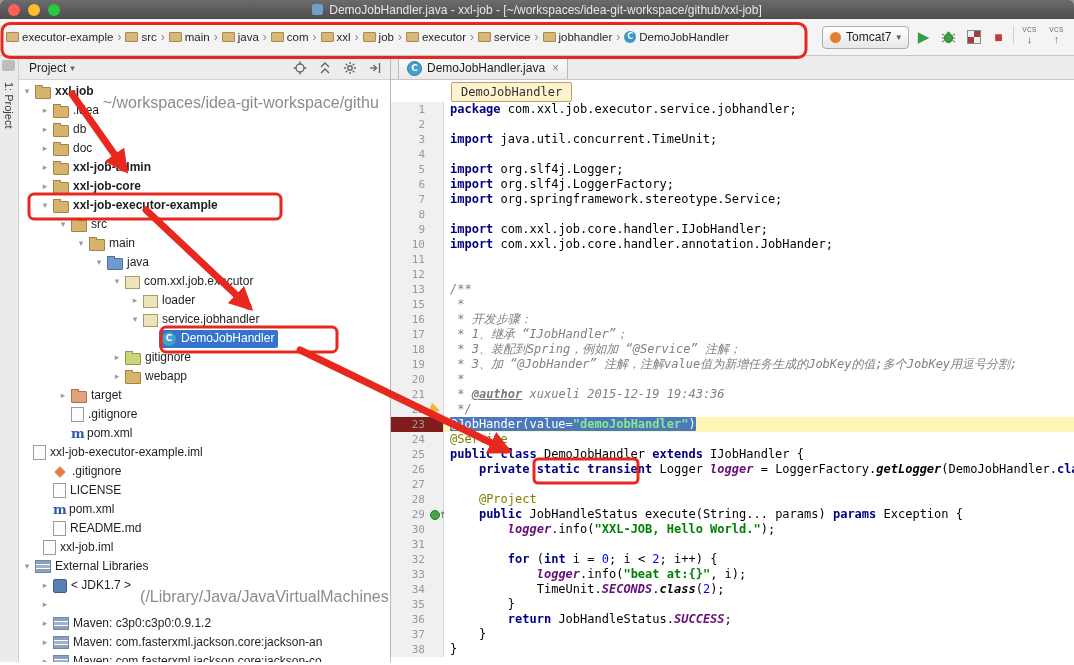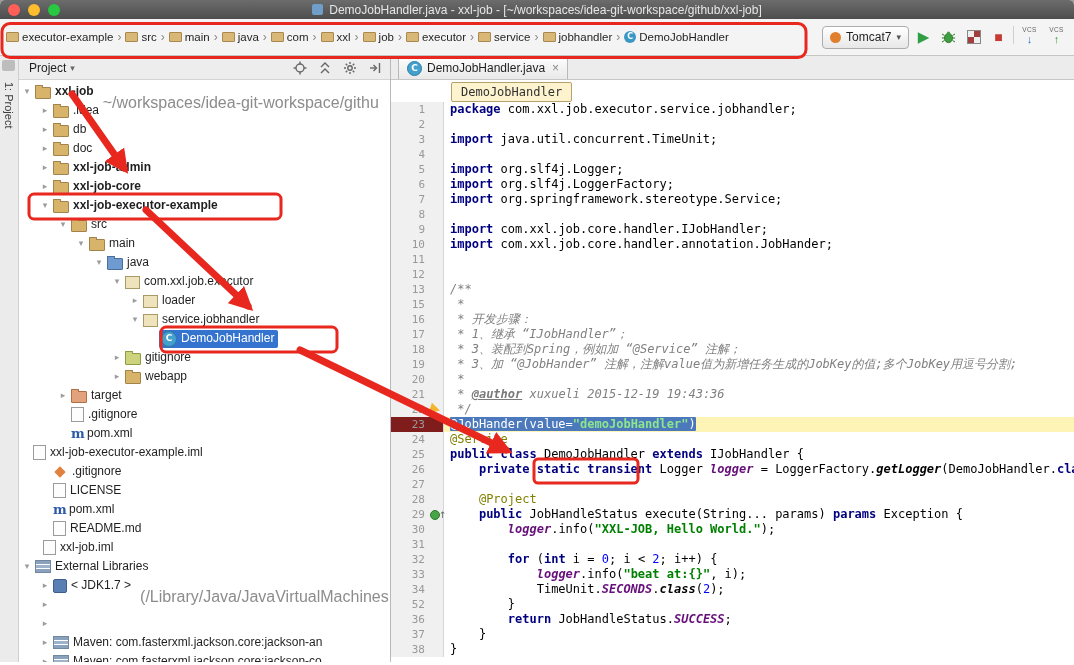--- a/index.html
+++ b/index.html
@@ -453,20 +453,24 @@
               <span class="ticon ic-jdk"></span>
               <span class="tlbl">&lt; JDK1.7 &gt;</span>
               <span class="textra">(/Library/Java/JavaVirtualMachines</span>
             </span>
           </div>
           <div class="trow" style="padding-left: 20px;">
             <span class="tarrow">▸</span>
           </div>
           <div class="trow" style="padding-left: 20px;">
             <span class="tarrow">▸</span>
+            <span class="tlblwrap">
+              <span class="ticon ic-lib"></span>
+              <span class="tlbl">Maven: c3p0:c3p0:0.9.1.2</span>
+            </span>
           </div>
           <div class="trow" style="padding-left: 20px;">
             <span class="tarrow">▸</span>
             <span class="tlblwrap">
               <span class="ticon ic-lib"></span>
               <span class="tlbl">Maven: com.fasterxml.jackson.core:jackson-an</span>
             </span>
           </div>
           <div class="trow" style="padding-left: 20px;">
             <span class="tarrow">▸</span>
@@ -515,21 +519,21 @@
             <div class="crow"><span class="ln">25</span><span class="gmark"></span><span class="lc"><span class="tk-k">public class</span><span class="tk-p"> DemoJobHandler </span><span class="tk-k">extends</span><span class="tk-p"> IJobHandler {</span></span></div>
             <div class="crow"><span class="ln">26</span><span class="gmark"></span><span class="lc"><span class="tk-p">    </span><span class="tk-k">private static transient</span><span class="tk-p"> Logger </span><span class="tk-f">logger</span><span class="tk-p"> = LoggerFactory.</span><span class="tk-i">getLogger</span><span class="tk-p">(DemoJobHandler.</span><span class="tk-k">class</span></span></div>
             <div class="crow"><span class="ln">27</span><span class="gmark"></span><span class="lc"></span></div>
             <div class="crow"><span class="ln">28</span><span class="gmark"></span><span class="lc"><span class="tk-p">    </span><span class="tk-a">@Project</span></span></div>
             <div class="crow"><span class="ln">29</span><span class="gmark"><span class="mk-ov"></span><span class="mk-ov-arrow">↑</span></span><span class="lc"><span class="tk-p">    </span><span class="tk-k">public</span><span class="tk-p"> JobHandleStatus execute(String... params) </span><span class="tk-k">params</span><span class="tk-p"> Exception {</span></span></div>
             <div class="crow"><span class="ln">30</span><span class="gmark"></span><span class="lc"><span class="tk-p">        </span><span class="tk-f">logger</span><span class="tk-p">.info(</span><span class="tk-s">"XXL-JOB, Hello World."</span><span class="tk-p">);</span></span></div>
             <div class="crow"><span class="ln">31</span><span class="gmark"></span><span class="lc"></span></div>
             <div class="crow"><span class="ln">32</span><span class="gmark"></span><span class="lc"><span class="tk-p">        </span><span class="tk-k">for</span><span class="tk-p"> (</span><span class="tk-k">int</span><span class="tk-p"> i = </span><span class="tk-n">0</span><span class="tk-p">; i &lt; </span><span class="tk-n">2</span><span class="tk-p">; i++) {</span></span></div>
             <div class="crow"><span class="ln">33</span><span class="gmark"></span><span class="lc"><span class="tk-p">            </span><span class="tk-f">logger</span><span class="tk-p">.info(</span><span class="tk-s">"beat at:{}"</span><span class="tk-p">, i);</span></span></div>
             <div class="crow"><span class="ln">34</span><span class="gmark"></span><span class="lc"><span class="tk-p">            TimeUnit.</span><span class="tk-f">SECONDS</span><span class="tk-p">.</span><span class="tk-i">class</span><span class="tk-p">(</span><span class="tk-n">2</span><span class="tk-p">);</span></span></div>
-            <div class="crow"><span class="ln">52</span><span class="gmark"></span><span class="lc"><span class="tk-p">        }</span></span></div>
+            <div class="crow"><span class="ln">35</span><span class="gmark"></span><span class="lc"><span class="tk-p">        }</span></span></div>
             <div class="crow"><span class="ln">36</span><span class="gmark"></span><span class="lc"><span class="tk-p">        </span><span class="tk-k">return</span><span class="tk-p"> JobHandleStatus.</span><span class="tk-f">SUCCESS</span><span class="tk-p">;</span></span></div>
             <div class="crow"><span class="ln">37</span><span class="gmark"></span><span class="lc"><span class="tk-p">    }</span></span></div>
             <div class="crow"><span class="ln">38</span><span class="gmark"></span><span class="lc"><span class="tk-p">}</span></span></div>
           </div>
       </div>
     </div>
 
   </div>
 
   <svg class="ann" width="1074" height="665" viewBox="0 0 1074 665">

